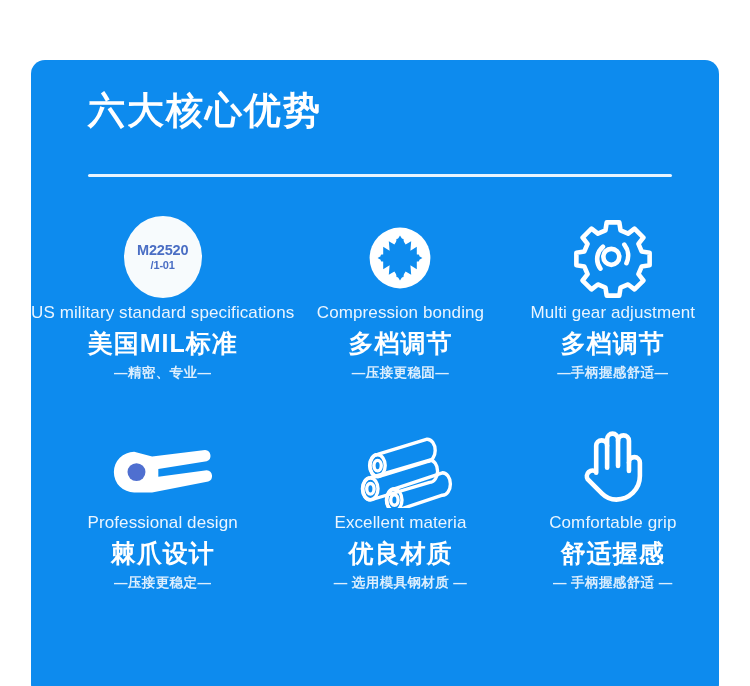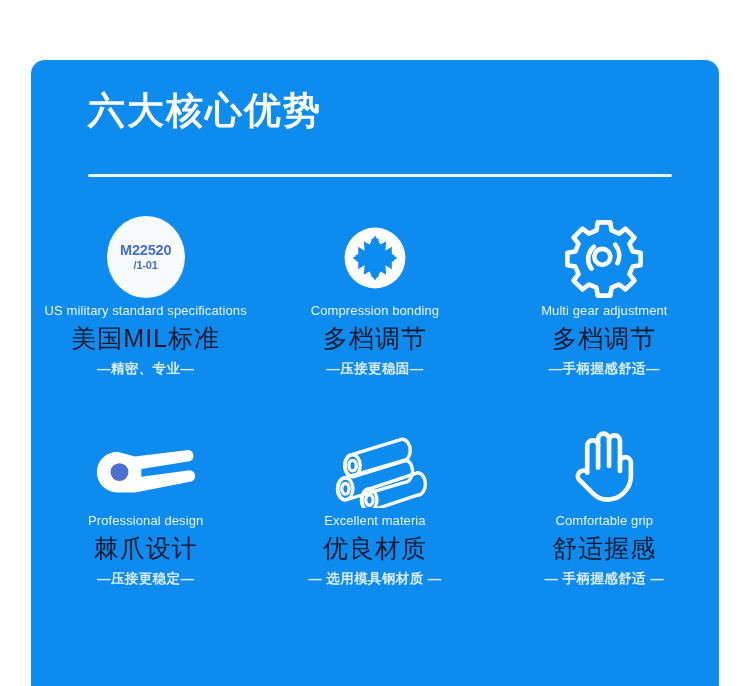--- a/index.html
+++ b/index.html
@@ -77,32 +77,32 @@
 
   .icon-wrap {
     height: 88px;
     display: flex;
     align-items: flex-end;
     justify-content: center;
   }
 
   .label-en {
     color: #eaf5ff;
-    font-size: 13px;
+    font-size: 17px;
     font-weight: 400;
     letter-spacing: 0.1px;
     margin-top: 6px;
     line-height: 1.1;
     white-space: nowrap;
   }
 
   .label-cn {
-    color: #0f172a;
+    color: #ffffff;
     font-size: 25px;
-    font-weight: 400;
+    font-weight: 700;
     letter-spacing: 1px;
     margin-top: 7px;
     line-height: 1.1;
     white-space: nowrap;
   }
 
   .label-sub {
     color: #dceefd;
     font-size: 13.5px;
     font-weight: 700;

